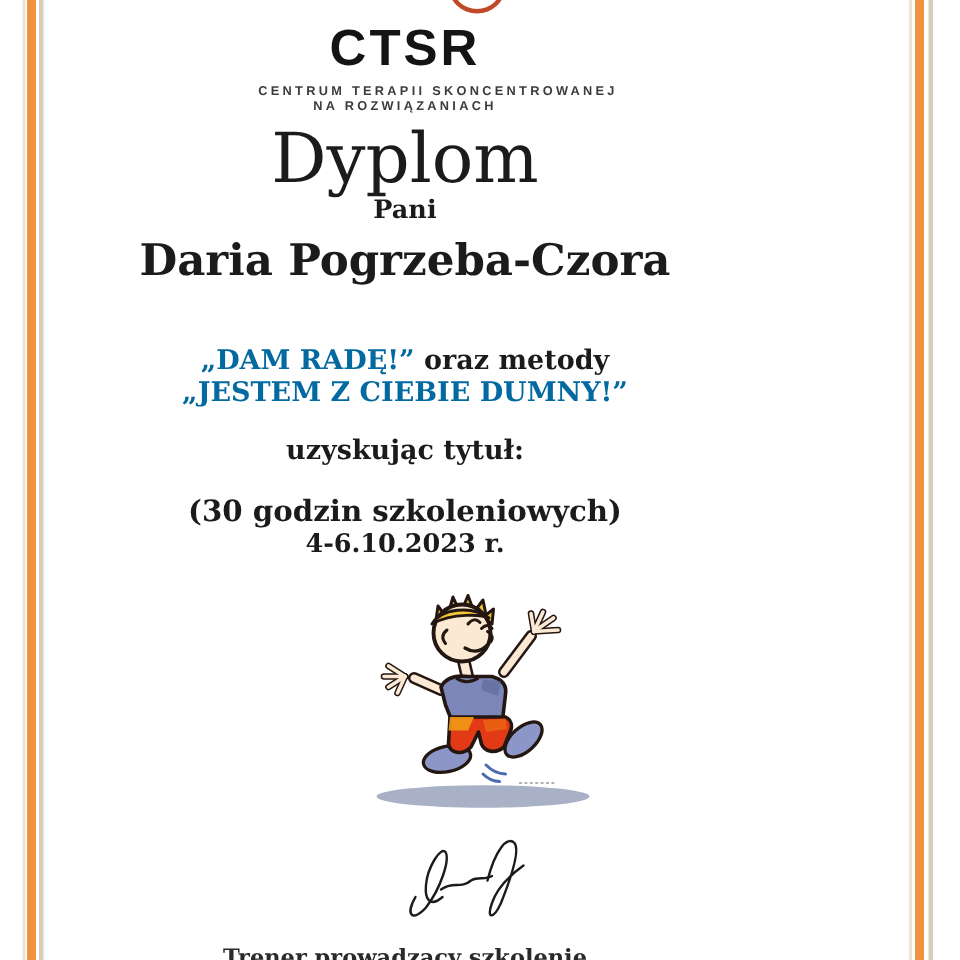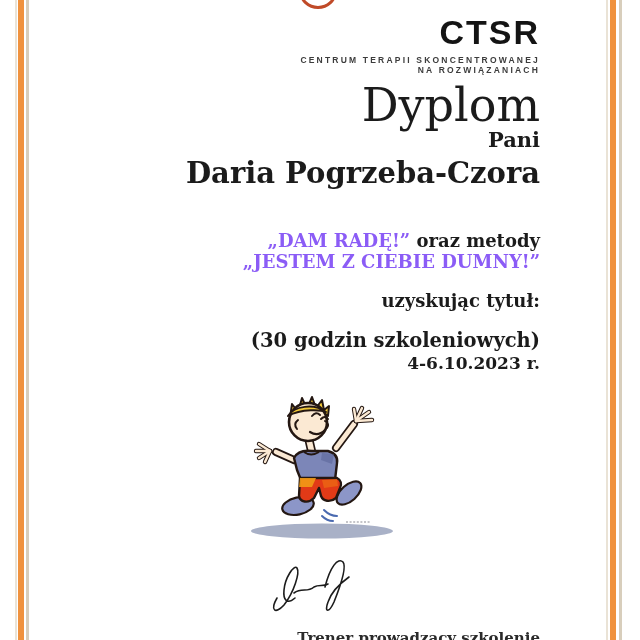--- a/index.html
+++ b/index.html
@@ -12,32 +12,32 @@
   .l-outer{left:15px;width:2px;background:#eae3d6;}
   .l-bar{left:18px;width:6px;background:#f0923e;}
   .l-inner{left:26px;width:3px;background:#d8cebc;}
   .r-inner{left:606px;width:2px;background:#eae3d6;}
   .r-bar{left:610px;width:6px;background:#f0923e;}
   .r-outer{left:619px;width:3px;background:#d8cebc;}
   .logo-arc{
     position:absolute;left:299px;top:-27px;width:32px;height:30px;
     border:3px solid #c04a28;border-radius:50%;background:transparent;
   }
-  .ctr{position:absolute;left:0;width:540px;text-align:right;}
+  .ctr{position:absolute;left:0;width:540px;text-align:center;}
   .acronym{top:13px;font-family:"Liberation Sans", sans-serif;font-weight:800;
     font-size:34px;line-height:38px;letter-spacing:2px;color:#141414;}
   .orgline{font-family:"Liberation Sans", sans-serif;font-weight:bold;
     font-size:8.5px;line-height:9.5px;letter-spacing:2.2px;color:#3c3c3c;}
-  .org1{top:56px;} .org2{top:66px;}
+  .org1{top:56px;padding-left:22px;} .org2{top:66px;}
   .title{top:82px;font-size:46px;line-height:46px;font-weight:normal;}
-  .salutation{top:130px;font-size:21px;line-height:20px;font-weight:bold;}
+  .salutation{top:130px;font-size:17px;line-height:20px;font-weight:bold;}
   .name{top:155px;font-size:29px;line-height:36px;font-weight:bold;}
   .bodyline{font-size:18px;line-height:21px;font-weight:bold;}
   .b1{top:209px;} .b2{top:230px;} .b3{top:251px;} .b4{top:290px;}
-  .orange{color:#8b5cf6;}
+  .orange{color:#0369a1;}
   .award-title{top:308px;font-size:18px;line-height:21px;font-weight:bold;letter-spacing:.5px;}
   .award-hours{top:330px;font-size:19.5px;line-height:22px;font-weight:bold;}
   .award-date{top:352px;font-size:17px;line-height:22px;font-weight:bold;}
   .illu{position:absolute;left:242px;top:390px;width:160px;height:158px;}
   .sig{position:absolute;left:262px;top:550px;width:100px;height:78px;}
   .caption{top:630px;font-size:15px;line-height:17px;font-weight:bold;color:#2a2a2a;}
 </style>
 </head>
 <body>
 

